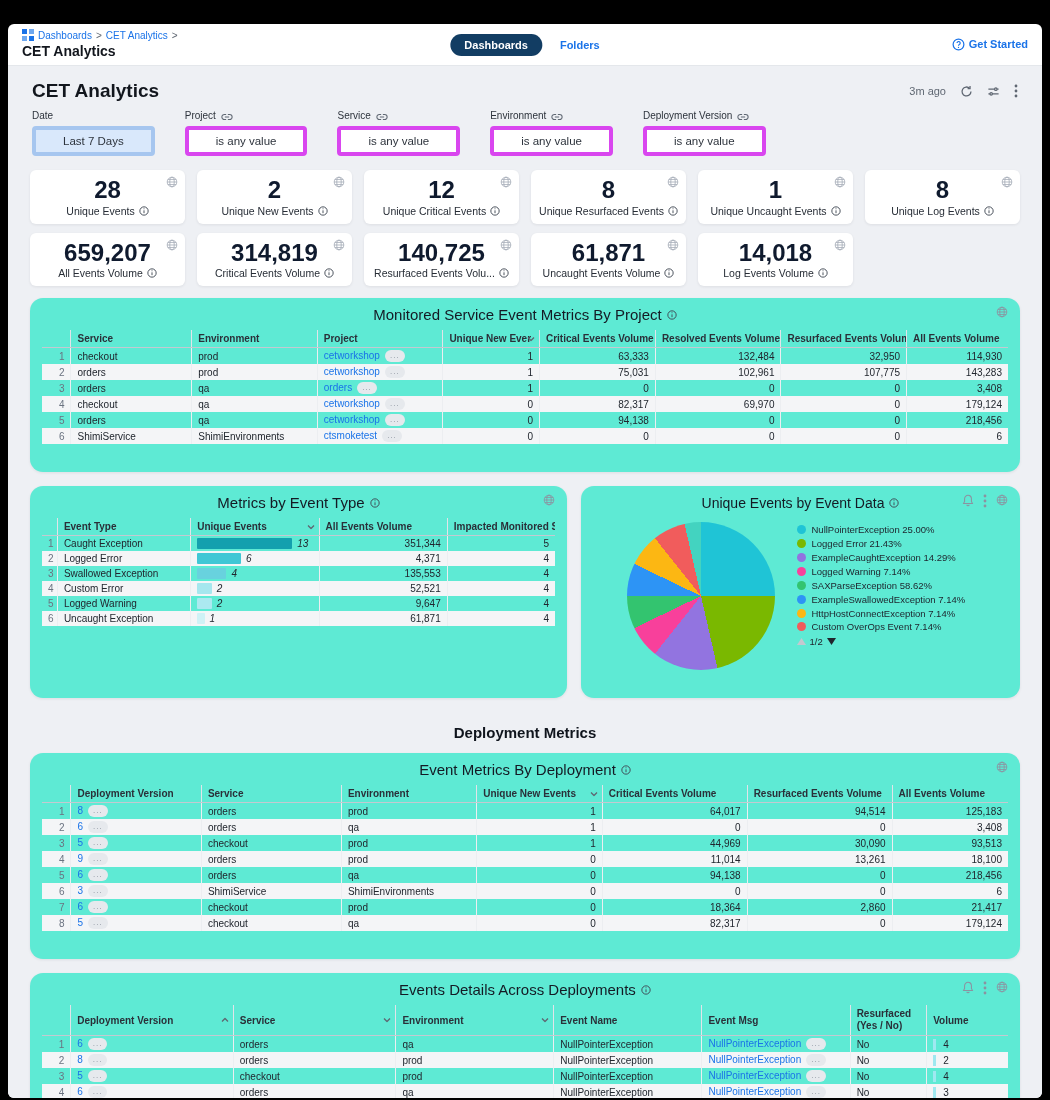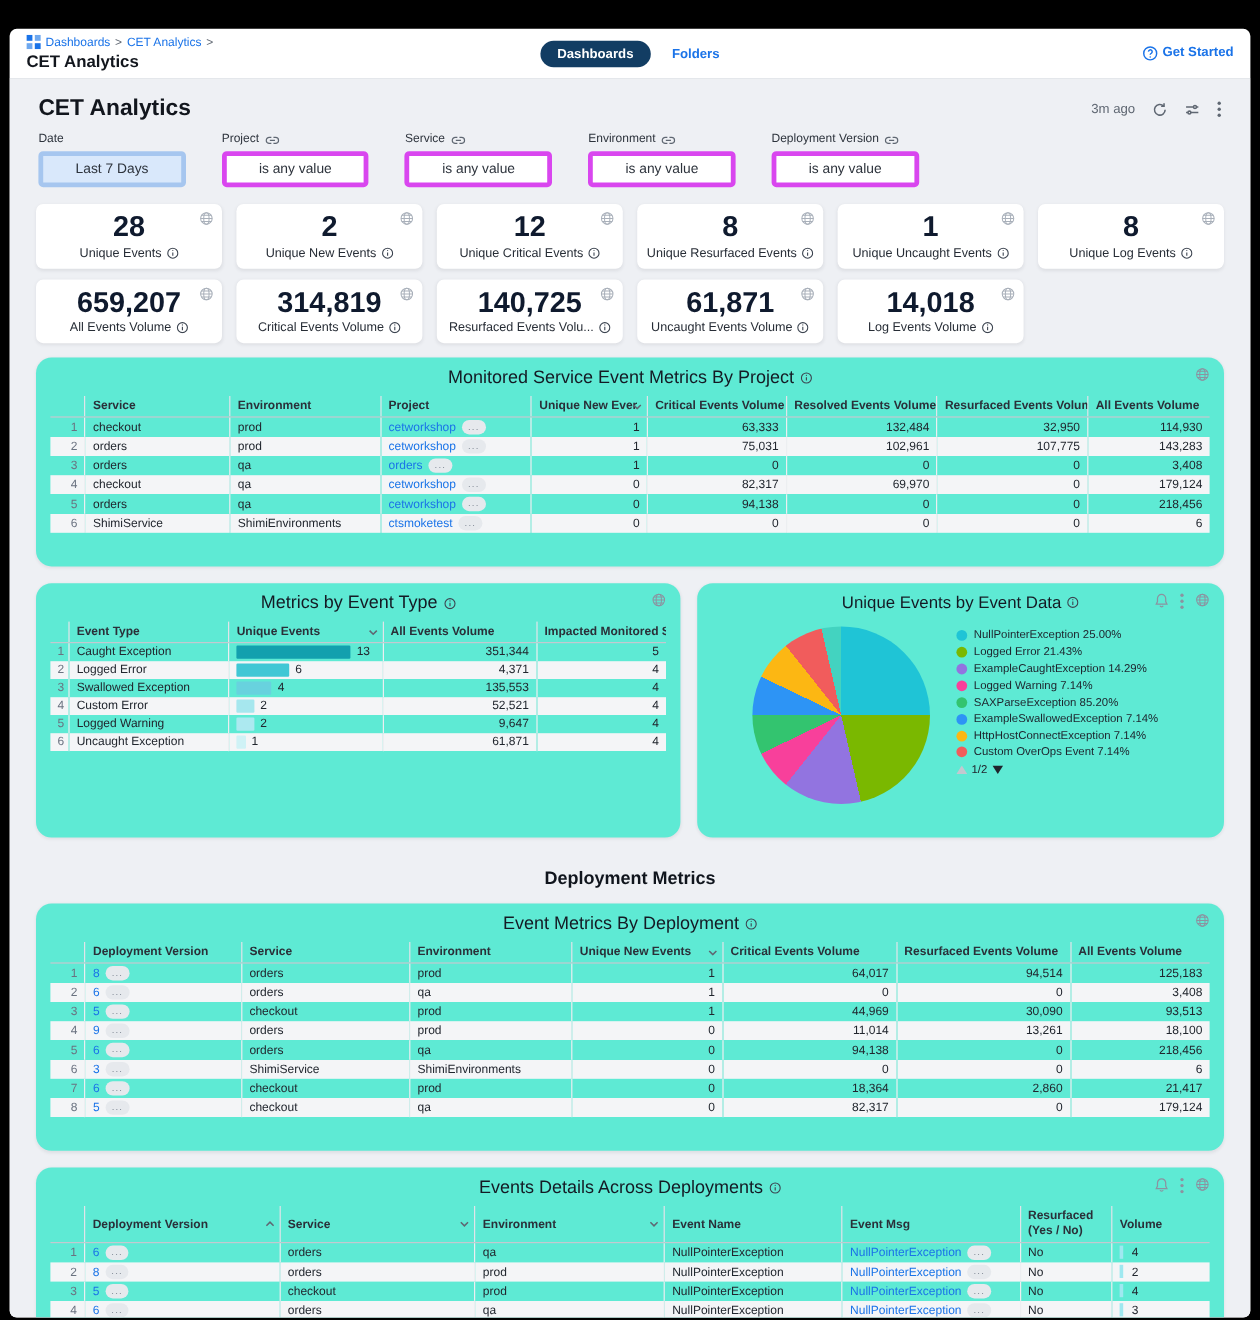--- a/index.html
+++ b/index.html
@@ -58,21 +58,21 @@
   .dtable th { font-weight:700; color:#2a3039; text-align:left; padding:3px 6px; border-bottom:1px solid #c4c9d0; border-left:1px solid #e1e4e9; white-space:nowrap; overflow:hidden; position:relative; }
   .dtable th.th-idx { border-left:none; }
   .dtable td { padding:2px 6px; border-left:1px solid #eceef1; white-space:nowrap; overflow:hidden; }
   .dtable td.td-idx { border-left:none; color:#6a7280; text-align:right; }
   .dtable tbody tr:nth-child(even) { background:#f4f5f7; }
   .dtable td.num { text-align:right; }
   .cell-link { color:#1a73e8; text-decoration:none; cursor:pointer; }
   .pill-ellipsis { display:inline-block; background:#e6e9ed; color:#828a96; border-radius:7px; font-size:8px; line-height:9px; padding:1px 5px 2px; margin-left:5px; letter-spacing:1px; cursor:pointer; vertical-align:1px; }
   .sort { position:absolute; right:4px; top:50%; transform:translateY(-50%); color:#5f6772; display:inline-flex; }
   .th-two { line-height:1.2; white-space:normal; }
-  .bar-wrap { display:flex; align-items:center; gap:5px; }
+  .bar-wrap { display:flex; align-items:center; gap:5px;font-style:italic; }
   .bar { display:inline-block; height:11px; border-radius:1px; flex:none; }
   .vol-stripe { display:inline-block; width:3px; height:11px; background:#9fe8f0; margin-right:7px; vertical-align:-2px; }
 
   .pie-area { display:flex; justify-content:center; align-items:flex-start; gap:22px; padding-top:4px; }
   .pie { width:148px; height:148px; border-radius:50%; flex:none; }
   .legend { width:178px; font-size:9.5px; color:#1d232c; padding-top:2px; }
   .legend-item { display:flex; gap:6px; margin-bottom:2.5px; line-height:1.2;text-align:center; }
   .legend-dot { width:9px; height:9px; border-radius:50%; flex:none; margin-top:1px; }
   .legend-pg { display:flex; align-items:center; gap:4px; margin-top:3px; font-size:9.5px; color:#20252d; }
   .pg-up { color:#c3c8cf; cursor:pointer; display:inline-flex; }
@@ -761,21 +761,21 @@
                 <div class="legend-item">
                   <span class="legend-dot" style="background: rgb(146, 116, 224);"></span>
                   <span>ExampleCaughtException 14.29%</span>
                 </div>
                 <div class="legend-item">
                   <span class="legend-dot" style="background: rgb(248, 64, 155);"></span>
                   <span>Logged Warning 7.14%</span>
                 </div>
                 <div class="legend-item">
                   <span class="legend-dot" style="background: rgb(51, 196, 111);"></span>
-                  <span>SAXParseException 85.20%</span>
+                  <span>SAXParseException 58.62%</span>
                 </div>
                 <div class="legend-item">
                   <span class="legend-dot" style="background: rgb(45, 148, 245);"></span>
                   <span>ExampleSwallowedException 7.14%</span>
                 </div>
                 <div class="legend-item">
                   <span class="legend-dot" style="background: rgb(252, 183, 19);"></span>
                   <span>HttpHostConnectException 7.14%</span>
                 </div>
                 <div class="legend-item">

